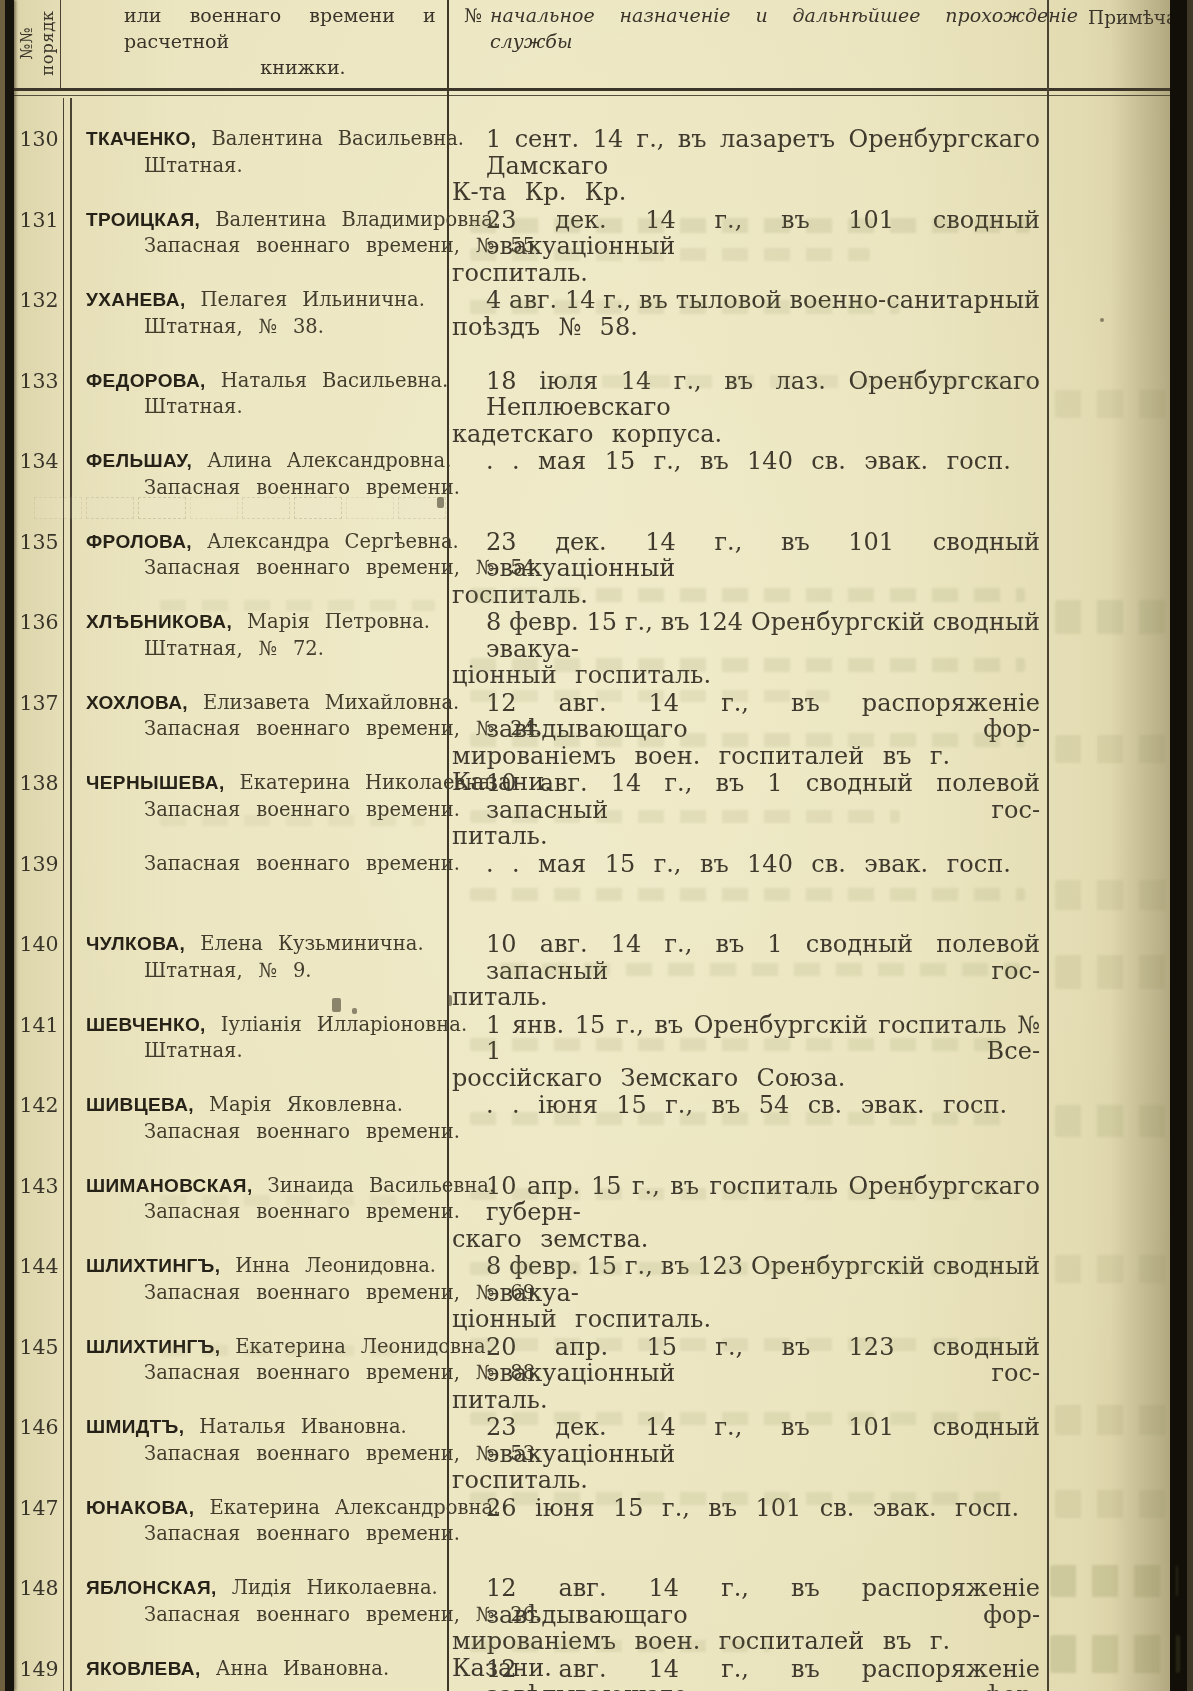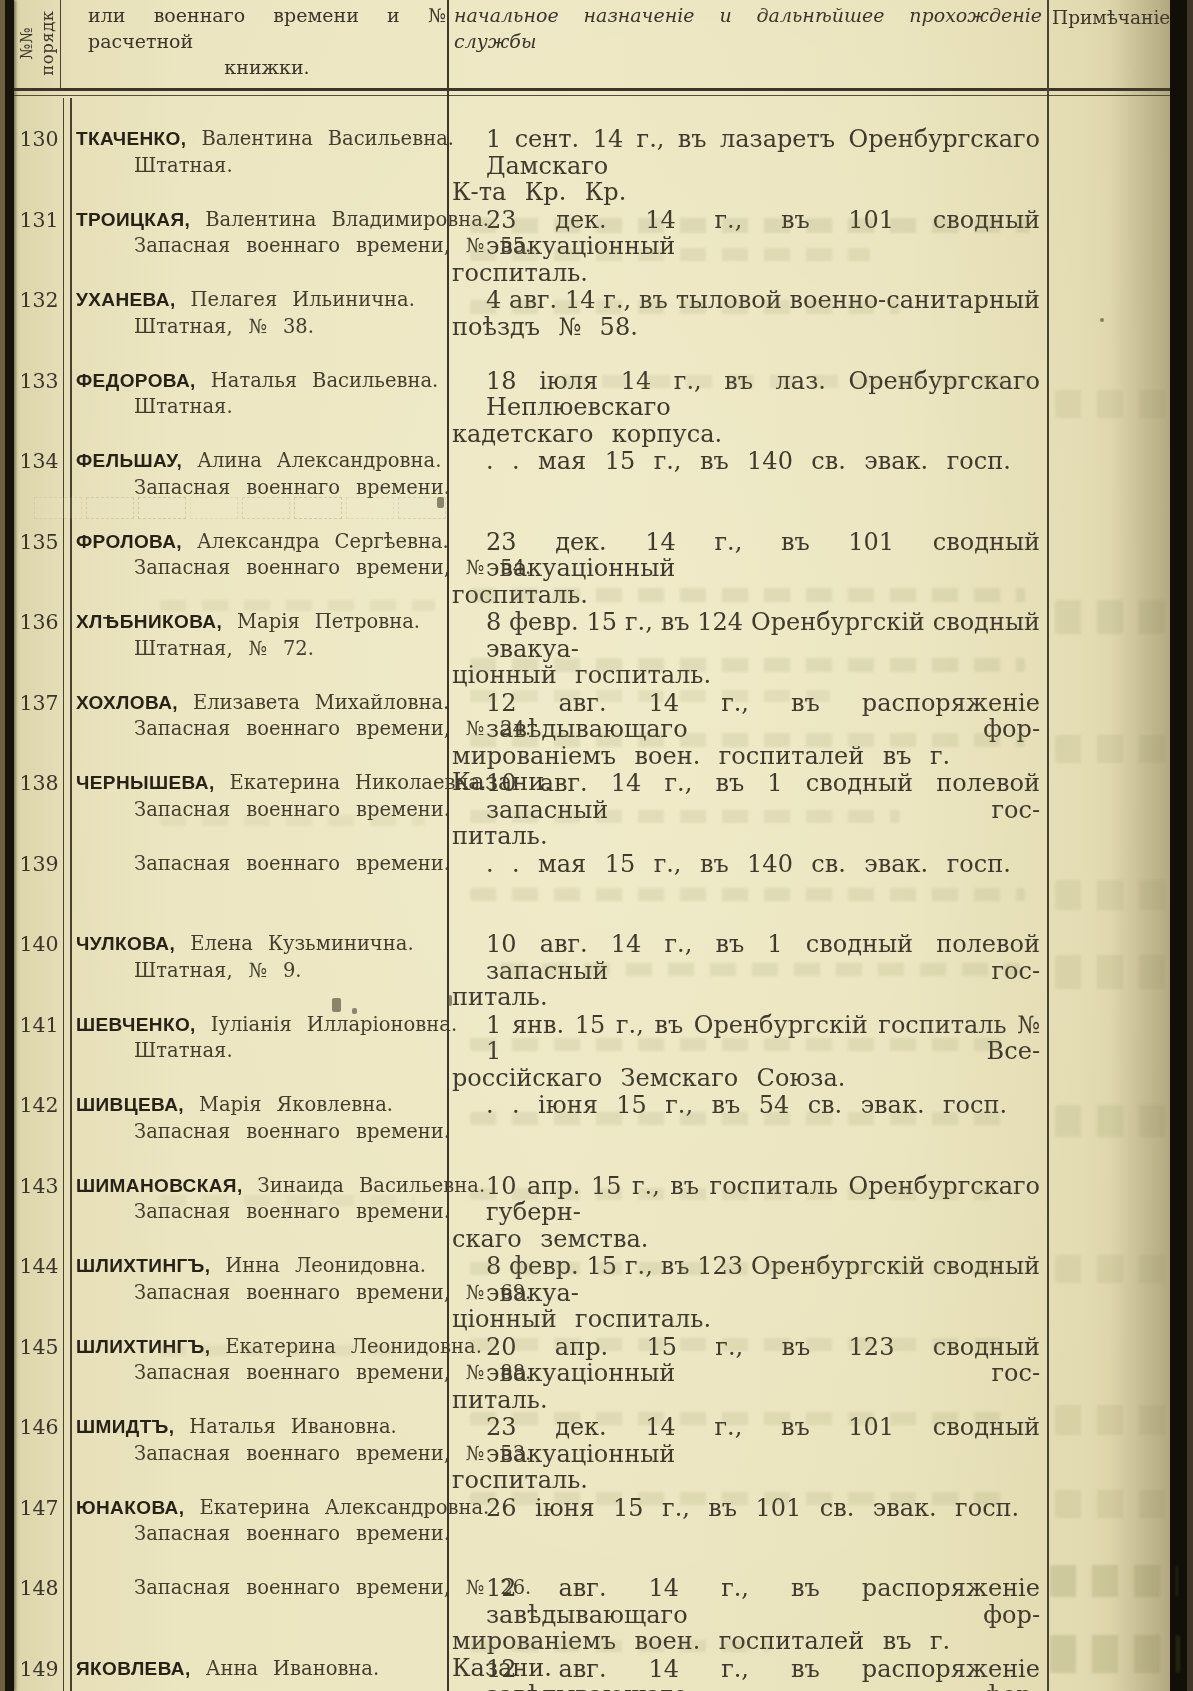--- a/index.html
+++ b/index.html
@@ -23,33 +23,33 @@
   
   .vline{position:absolute;width:1.5px;background:#4a4334;}
   .v-num-a{left:63px;top:98px;height:1593px;width:1px;}
   .v-num-b{left:70px;top:98px;height:1593px;}
   .v-hdr-num{left:60px;top:0;height:88px;width:1px;}
   .v-mid{left:447px;top:0;height:1691px;width:2px;background:#3e382b;}
   .v-prim{left:1047px;top:0;height:1691px;}
   .hrule-thick{position:absolute;left:8px;right:18px;top:88px;height:3px;background:#3b352a;border-radius:2px;}
   .hrule-thin{position:absolute;left:8px;right:18px;top:95px;height:1px;background:#55503e;}
   
-  .hdr{position:absolute;top:0;font-size:19px;line-height:26px;color:#3a342a;}
+  .hdr{position:absolute;top:0;font-size:19px;line-height:26px;color:#3a342a;margin-left:36px;}
   .hdr-col1{left:88px;width:358px;top:2px;}
   .hdr-col2{left:454px;width:588px;top:2px;font-style:italic;}
   .hdr-col3{left:1052px;width:114px;top:5px;text-align:center;font-size:18.5px;}
   .jline{text-align:justify;text-align-last:justify;}
   .cline{text-align:center;word-spacing:.35em;}
   .rot-label{position:absolute;left:12px;top:0;width:54px;height:90px;overflow:hidden;}
   .rot-inner{position:absolute;left:4px;top:86px;width:86px;transform:rotate(-90deg);transform-origin:0 0;font-size:16.5px;line-height:21px;color:#3a342a;text-align:center;letter-spacing:.5px;}
   
   .tbody{position:absolute;left:0;top:98px;width:100%;padding-top:28px;}
   .row{position:relative;height:80.5px;}
   .num{position:absolute;left:16px;width:46px;text-align:center;font-size:20.5px;line-height:26.5px;color:#3a352a;}
-  .name-col{position:absolute;left:76px;width:359px;}
+  .name-col{position:absolute;left:86px;width:359px;}
   .name-line{white-space:nowrap;line-height:26.5px;font-size:19.5px;}
   .surname{font-family:"Liberation Sans", sans-serif;font-weight:bold;font-size:19px;letter-spacing:.4px;color:#262218;margin-right:15px;}
   .given{word-spacing:.45em;color:#433d2e;}
   .status-line{white-space:nowrap;line-height:26.5px;font-size:19.5px;padding-left:58px;word-spacing:.5em;color:#433d2e;}
   .svc-col{position:absolute;left:452px;width:588px;}
   .svc-line{line-height:26.5px;font-size:24px;word-spacing:.45em;color:#3f3a2d;}
   .svc-line.indent{padding-left:34px;}
   .svc-line.spread{text-align:justify;text-align-last:justify;word-spacing:normal;}
   
   .ghost{position:absolute;filter:blur(1.3px);border-radius:3px;pointer-events:none;}
@@ -329,20 +329,23 @@
       <div class="status-line">Запасная военнаго времени.</div>
     </div>
     <div class="svc-col">
           <div class="svc-line indent">26 іюня 15 г., въ 101 св. эвак. госп.</div>
         </div>
   </div>
 
   <div class="row">
     <div class="num">148</div>
     <div class="name-col">
+      <div class="name-line">
+        <span class="surname">ЯБЛОНСКАЯ,</span><span class="given">Лидія Николаевна.</span>
+      </div>
       <div class="status-line">Запасная военнаго времени, № 26.</div>
     </div>
     <div class="svc-col">
           <div class="svc-line indent spread">12 авг. 14 г., въ распоряженіе завѣдывающаго фор-</div>
           <div class="svc-line">мированіемъ воен. госпиталей въ г. Казани.</div>
         </div>
   </div>
 
   <div class="row">
     <div class="num">149</div>

